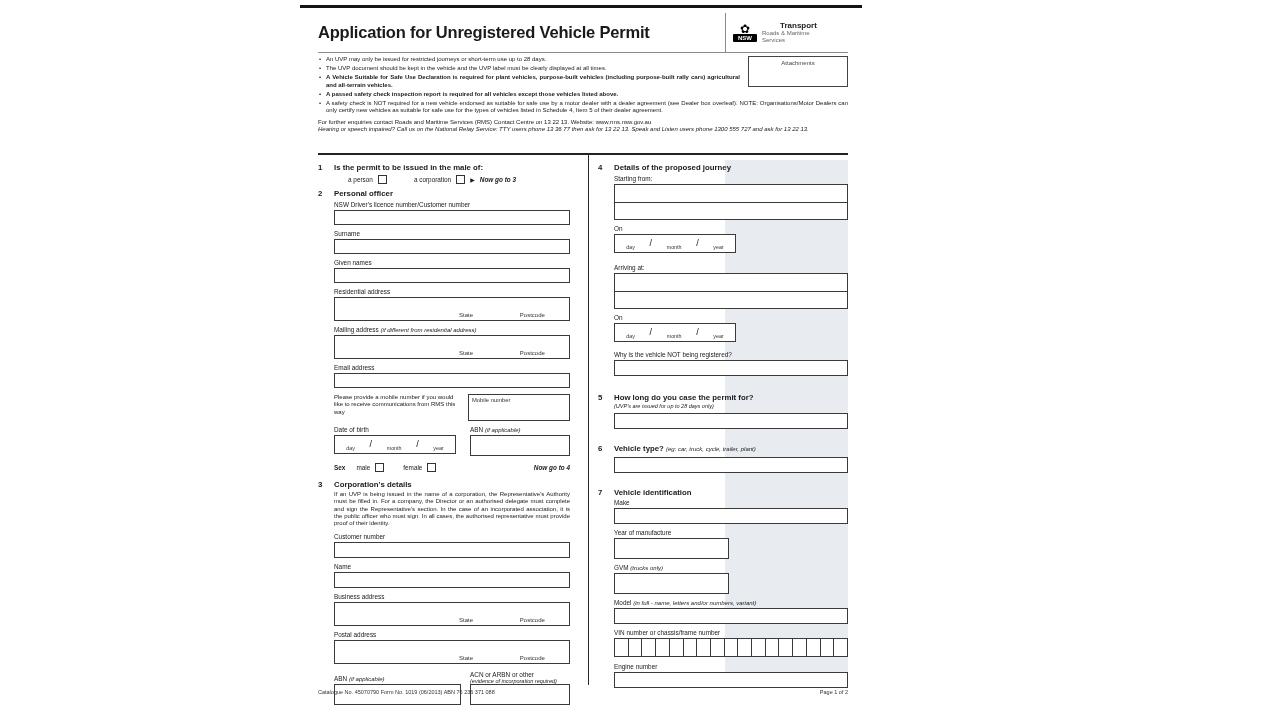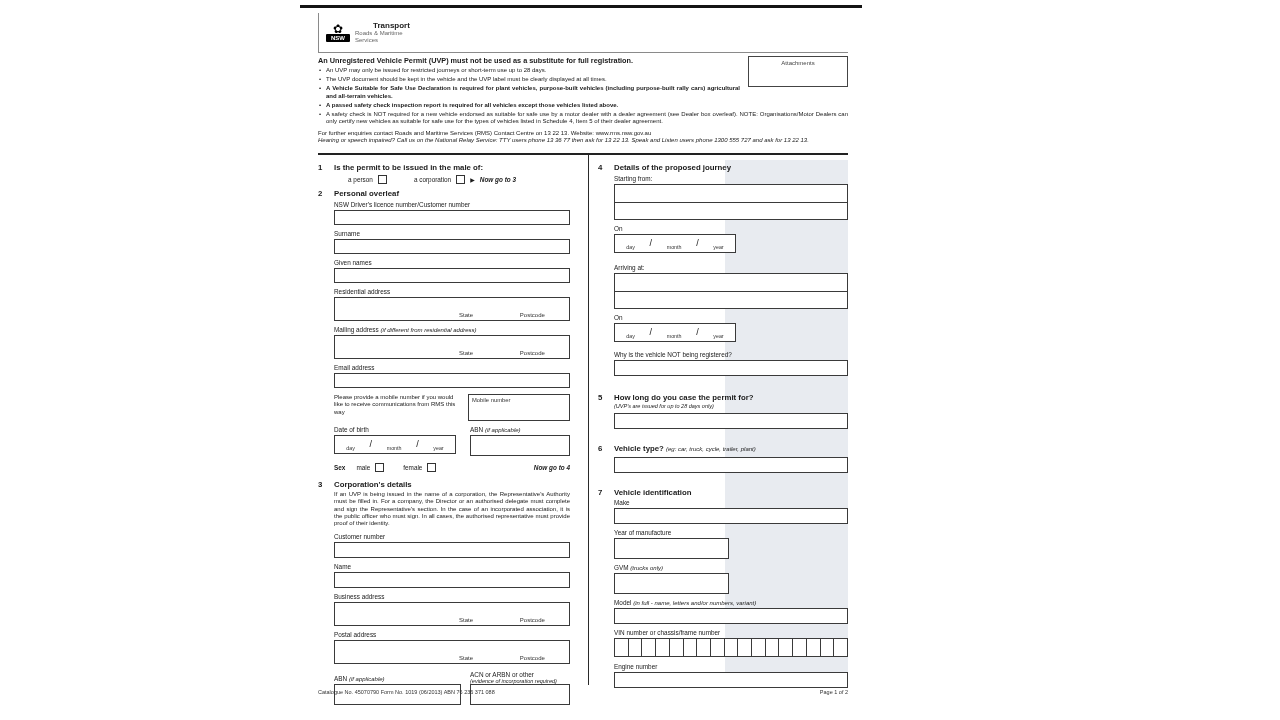--- a/index.html
+++ b/index.html
@@ -90,38 +90,38 @@
             justify-content:space-between; font-size:5.5px; color:#333; }
 </style>
 </head>
 <body>
 
 <div class="canvas">
   <div class="page">
     <div class="topline"></div>
 
     <div class="header">
+      <div class="title">Application for Unregistered Vehicle Permit</div>
       <div class="logo-block">
         <div class="logo-mark">
           <div class="waratah">✿</div>
           <div class="nswbox">NSW</div>
         </div>
         <div class="logo-text">
           <div class="lt1">Transport</div>
           <div class="lt2">Roads &amp; Maritime</div>
           <div class="lt2">Services</div>
         </div>
       </div>
     </div>
 
     <div class="intro">
       <div class="attachments">
         <span>Attachments</span>
       </div>
-      <p class="intro-head">An Unregistered Vehicle Permit (UVP) must not be used as a substitute for full registration.</p>
       <ul class="bullets" id="bullets">
           <li>An UVP may only be issued for restricted journeys or short-term use up to 28 days.</li>
           <li>The UVP document should be kept in the vehicle and the UVP label must be clearly displayed at all times.</li>
           <li>A Vehicle Suitable for Safe Use Declaration is required for plant vehicles, purpose-built vehicles (including purpose-built rally cars) agricultural and all-terrain vehicles.</li>
           <li>A passed safety check inspection report is required for all vehicles except those vehicles listed above.</li>
           <li>A safety check is NOT required for a new vehicle endorsed as suitable for safe use by a motor dealer with a dealer agreement (see Dealer box overleaf). NOTE: Organisations/Motor Dealers can only certify new vehicles as suitable for safe use for the types of vehicles listed in Schedule 4, Item 5 of their dealer agreement.</li>
         </ul>
       <p class="contact1">For further enquiries contact Roads and Maritime Services (RMS) Contact Centre on 13 22 13.  Website: www.rms.nsw.gov.au</p>
       <p class="contact2">Hearing or speech impaired? Call us on the National Relay Service: TTY users phone 13 36 77 then ask for 13 22 13. Speak and Listen users phone 1300 555 727 and ask for 13 22 13.</p>
     </div>
@@ -139,21 +139,21 @@
           <span style="margin-left:14px;">a person</span>
           <span class="cb"></span>
           <span style="margin-left:22px;">a corporation</span>
           <span class="cb"></span>
           <span class="arrow">▶</span>
           <span class="goto">Now go to 3</span>
         </div>
 
         <div class="sec-head" style="margin-top:5px;">
           <span class="sec-num">2</span>
-          <span>Personal overleaf</span>
+          <span>Personal officer</span>
         </div>
         <div class="indent">
           <div class="flabel" style="margin-top:2px;">NSW Driver's licence number/Customer number</div>
           <div class="fbox"></div>
 
           <div class="flabel">Surname</div>
           <div class="fbox"></div>
 
           <div class="flabel">Given names</div>
           <div class="fbox"></div>

